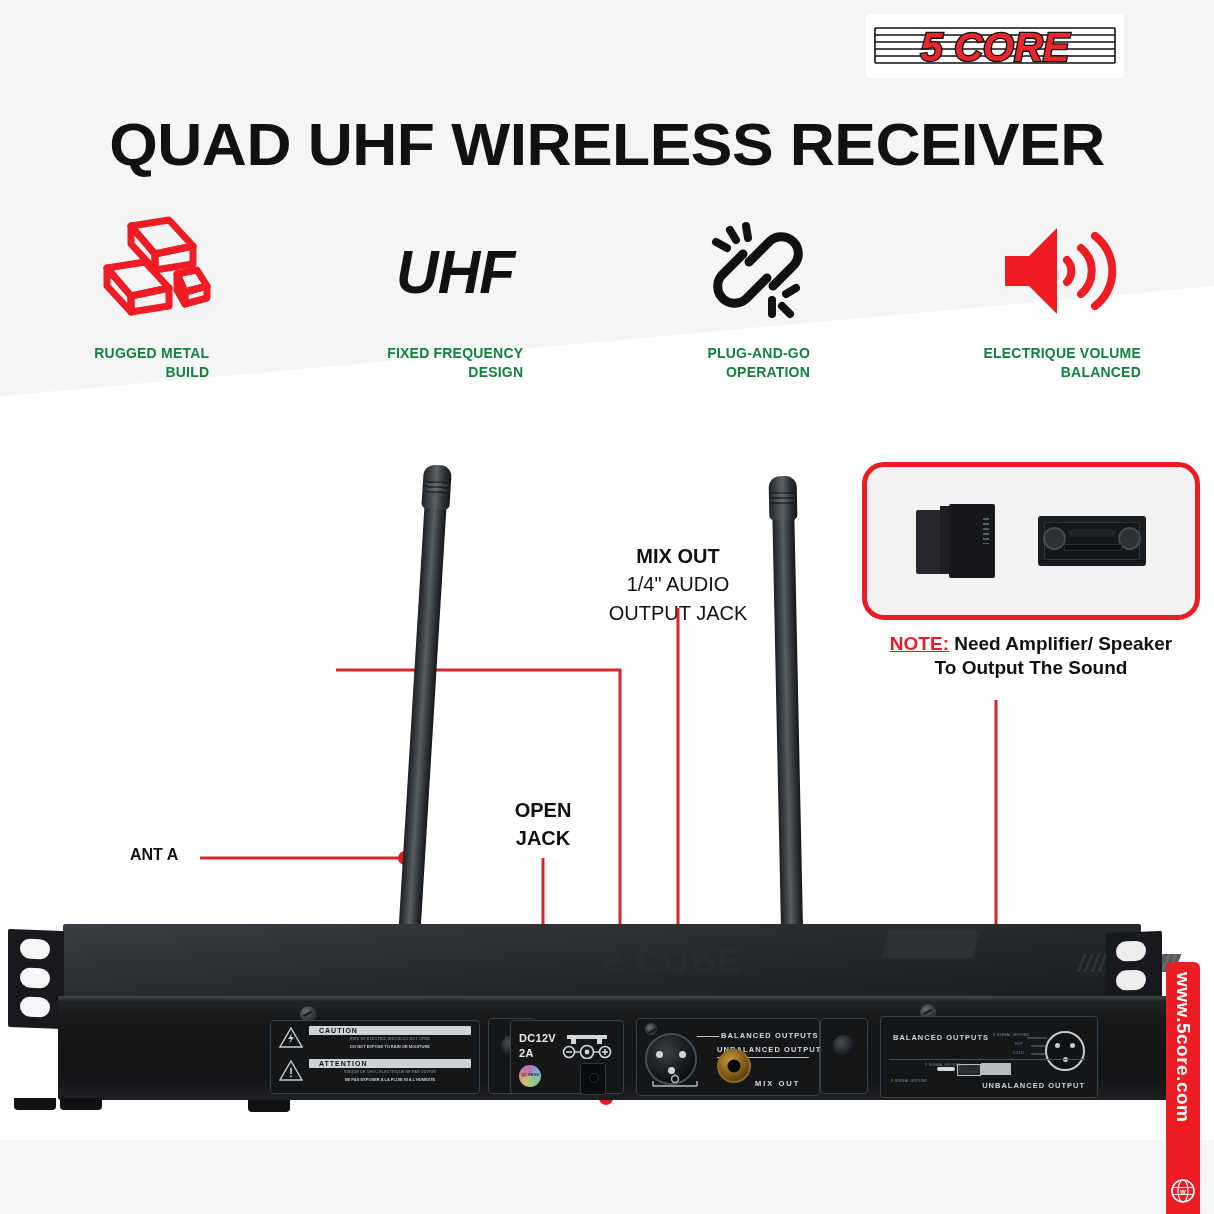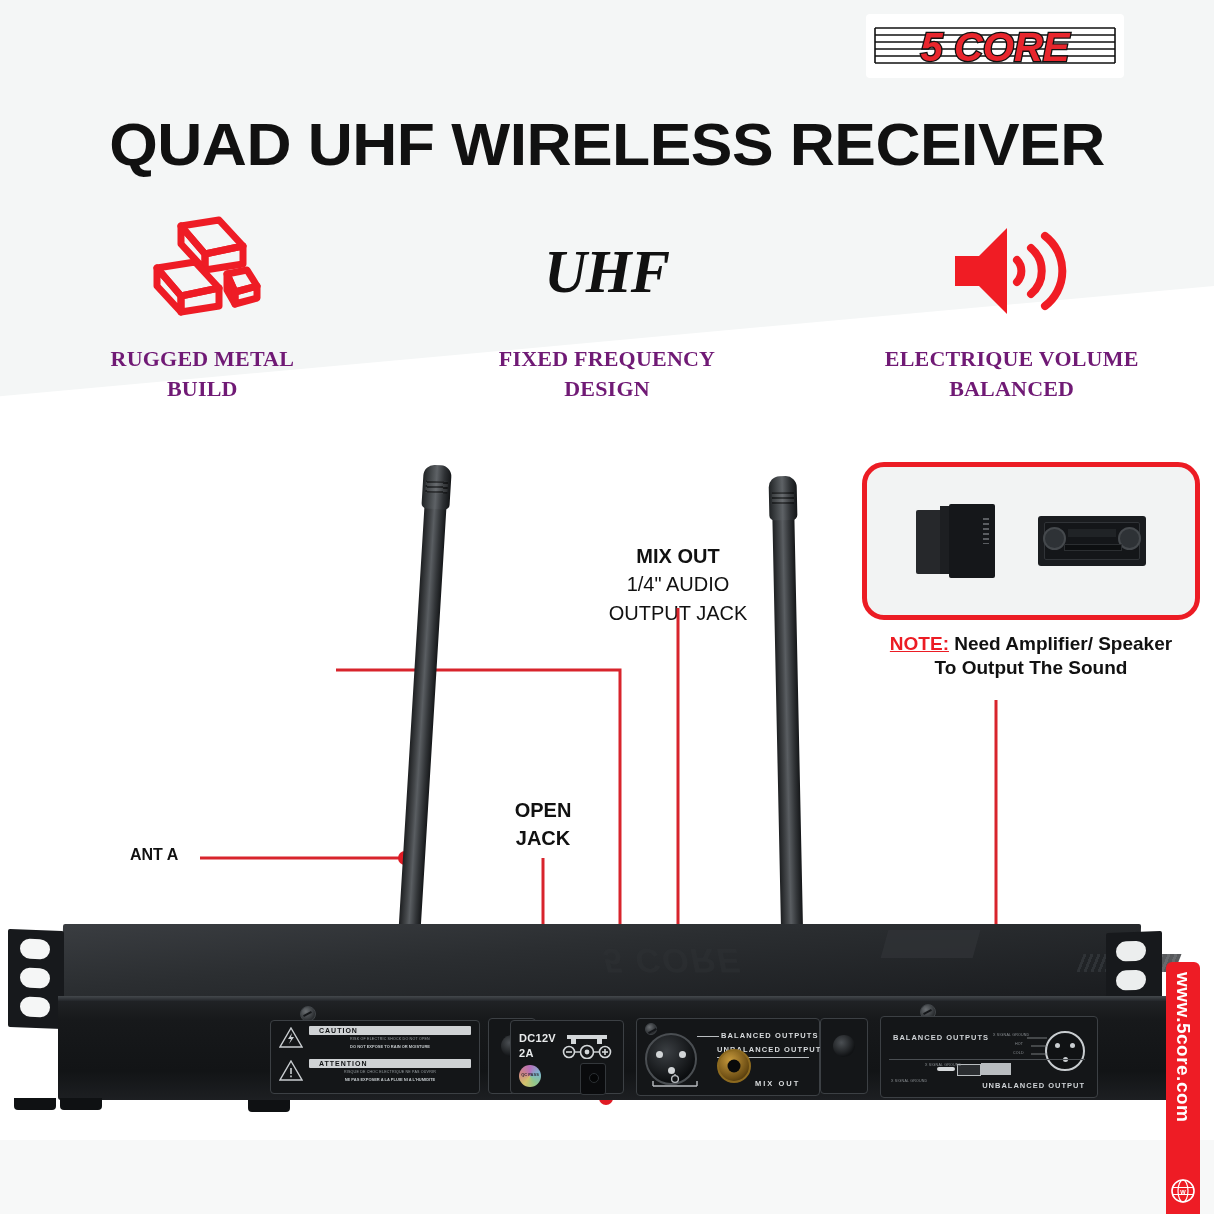--- a/index.html
+++ b/index.html
@@ -39,25 +39,25 @@
     color:#111111;
     font-family:"Liberation Sans", sans-serif;
     transform:scaleX(1.04);
   }
 
   
   .features{
     position:absolute;left:0;top:212px;width:1214px;height:200px;
     display:flex;
   }
-  .feature{flex:1;display:flex;flex-direction:column;align-items:center;font-family:Liberation Serif, serif;}
+  .feature{flex:1;display:flex;flex-direction:column;align-items:center;}
   .feat-ico{height:118px;display:flex;align-items:center;justify-content:center;}
   .feat-label{
-    margin-top:14px;text-align:center;
-    font-size:22px;font-weight:bold;color:#701a75;
+    margin-top:14px;text-align:right;
+    font-size:14px;font-weight:bold;color:#15803d;
     line-height:1.35;letter-spacing:0.2px;
   }
   .uhf-word{
     font-size:62px;font-weight:bold;font-style:italic;color:#111;
     letter-spacing:-1px;transform:scaleX(0.95);
   }
 
   
   .note-box{
     position:absolute;left:862px;top:462px;width:338px;height:158px;
@@ -287,20 +287,40 @@
     <div class="feature">
       <div class="feat-ico">
         <span class="uhf-word">UHF</span>
       </div>
       <div class="feat-label">
         <div>FIXED FREQUENCY</div>
         <div>DESIGN</div>
       </div>
     </div>
 
+    <div class="feature">
+      <div class="feat-ico">
+        <svg width="118" height="110" viewBox="0 0 118 110" fill="none" stroke="#111" stroke-width="9" stroke-linecap="round">
+          <path d="M49 46 L70 25 a17 17 0 0 1 24 24 L73 70"></path>
+          <path d="M67 62 L46 83 a17 17 0 0 1 -24 -24 L43 38"></path>
+          <g stroke-width="8">
+            <line x1="30" y1="14" x2="36" y2="24"></line>
+            <line x1="16" y1="26" x2="27" y2="32"></line>
+            <line x1="46" y1="10" x2="48" y2="22"></line>
+            <line x1="86" y1="78" x2="96" y2="72"></line>
+            <line x1="82" y1="90" x2="90" y2="98"></line>
+            <line x1="72" y1="84" x2="72" y2="98"></line>
+          </g>
+        </svg>
+      </div>
+      <div class="feat-label">
+        <div>PLUG-AND-GO</div>
+        <div>OPERATION</div>
+      </div>
+    </div>
 
     <div class="feature">
       <div class="feat-ico">
         <svg width="126" height="110" viewBox="0 0 126 110">
           <path d="M6 40 H30 L58 12 V98 L30 70 H6 Z" fill="#f01c24"></path>
           <g fill="none" stroke="#f01c24" stroke-width="8" stroke-linecap="round">
             <path d="M68 44 a16 16 0 0 1 0 22"></path>
             <path d="M82 32 a30 30 0 0 1 0 46"></path>
             <path d="M96 20 a44 44 0 0 1 0 70"></path>
           </g>

